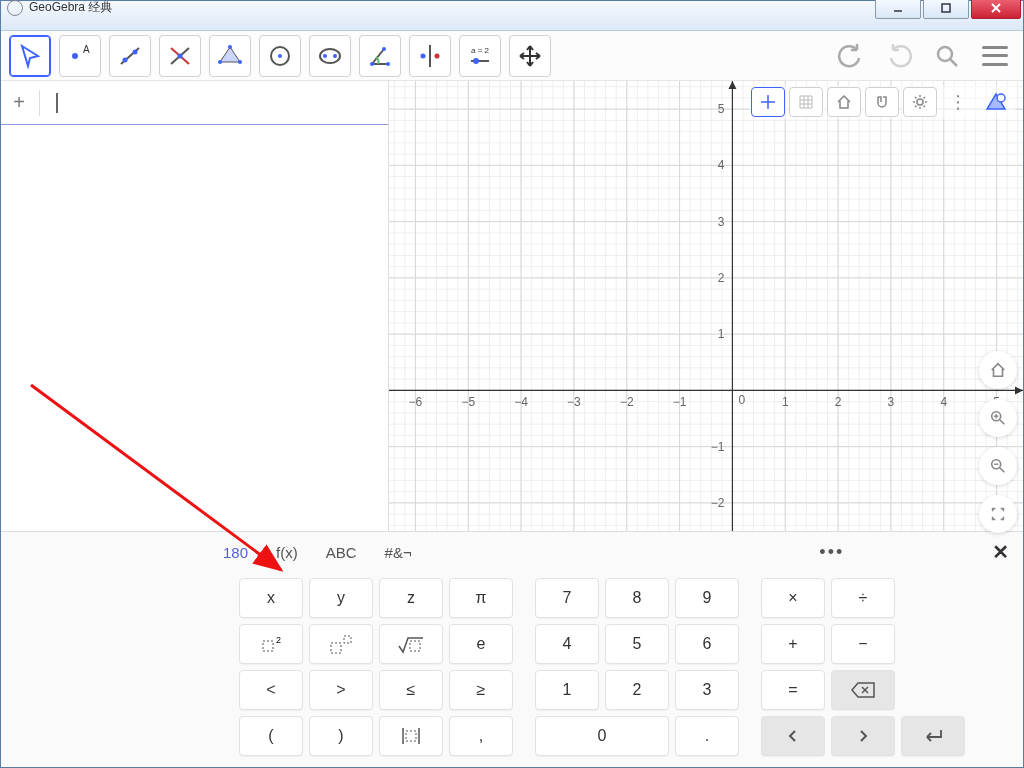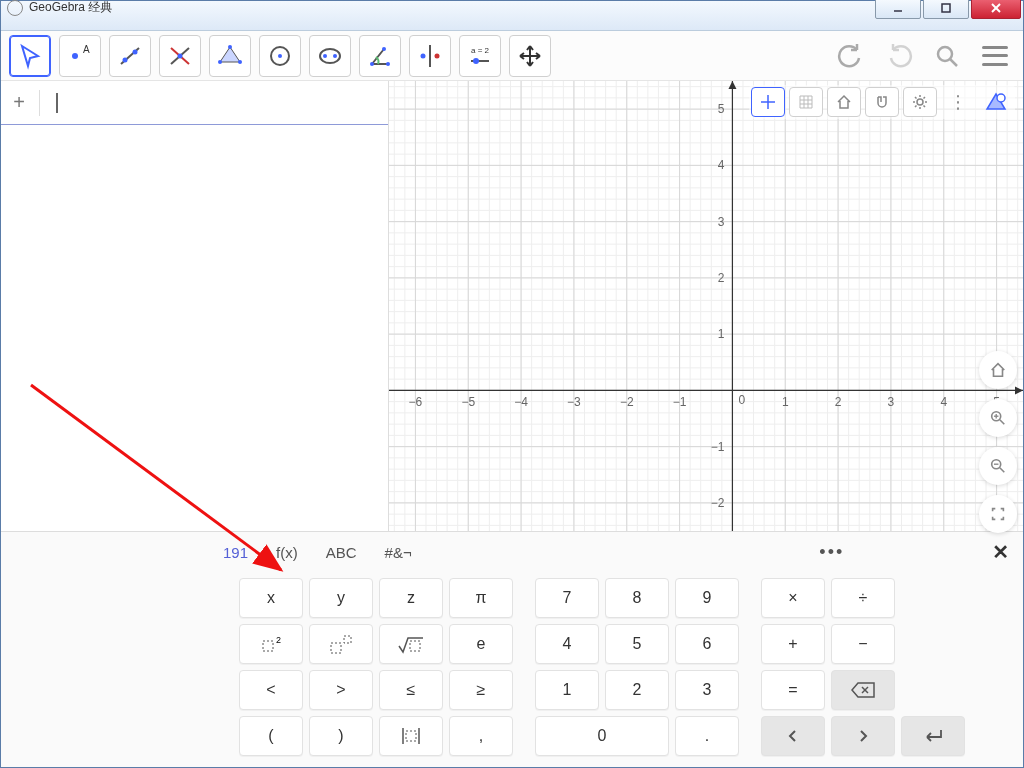--- a/index.html
+++ b/index.html
@@ -413,21 +413,21 @@
               <path d="M4 7V4h3 M16 7V4h-3 M4 13v3h3 M16 13v3h-3" stroke="#888" fill="none" stroke-width="1.8"></path>
             </svg>
           </div>
       </div>
     </div>
   </div>
 
   <div class="kbpanel">
     <div class="kbtabs">
       <div style="width:180px"></div>
-      <span class="kbtab active">191</span>
+      <span class="kbtab active">180</span>
       <span class="kbtab">f(x)</span>
       <span class="kbtab">ABC</span>
       <span class="kbtab">#&amp;¬</span>
       <div class="fill"></div>
       <span class="kbmore">•••</span>
       <span class="kbclose">✕</span>
     </div>
     <div class="kbkeys">
       <div class="kgroup">
         <div class="key">x</div>

